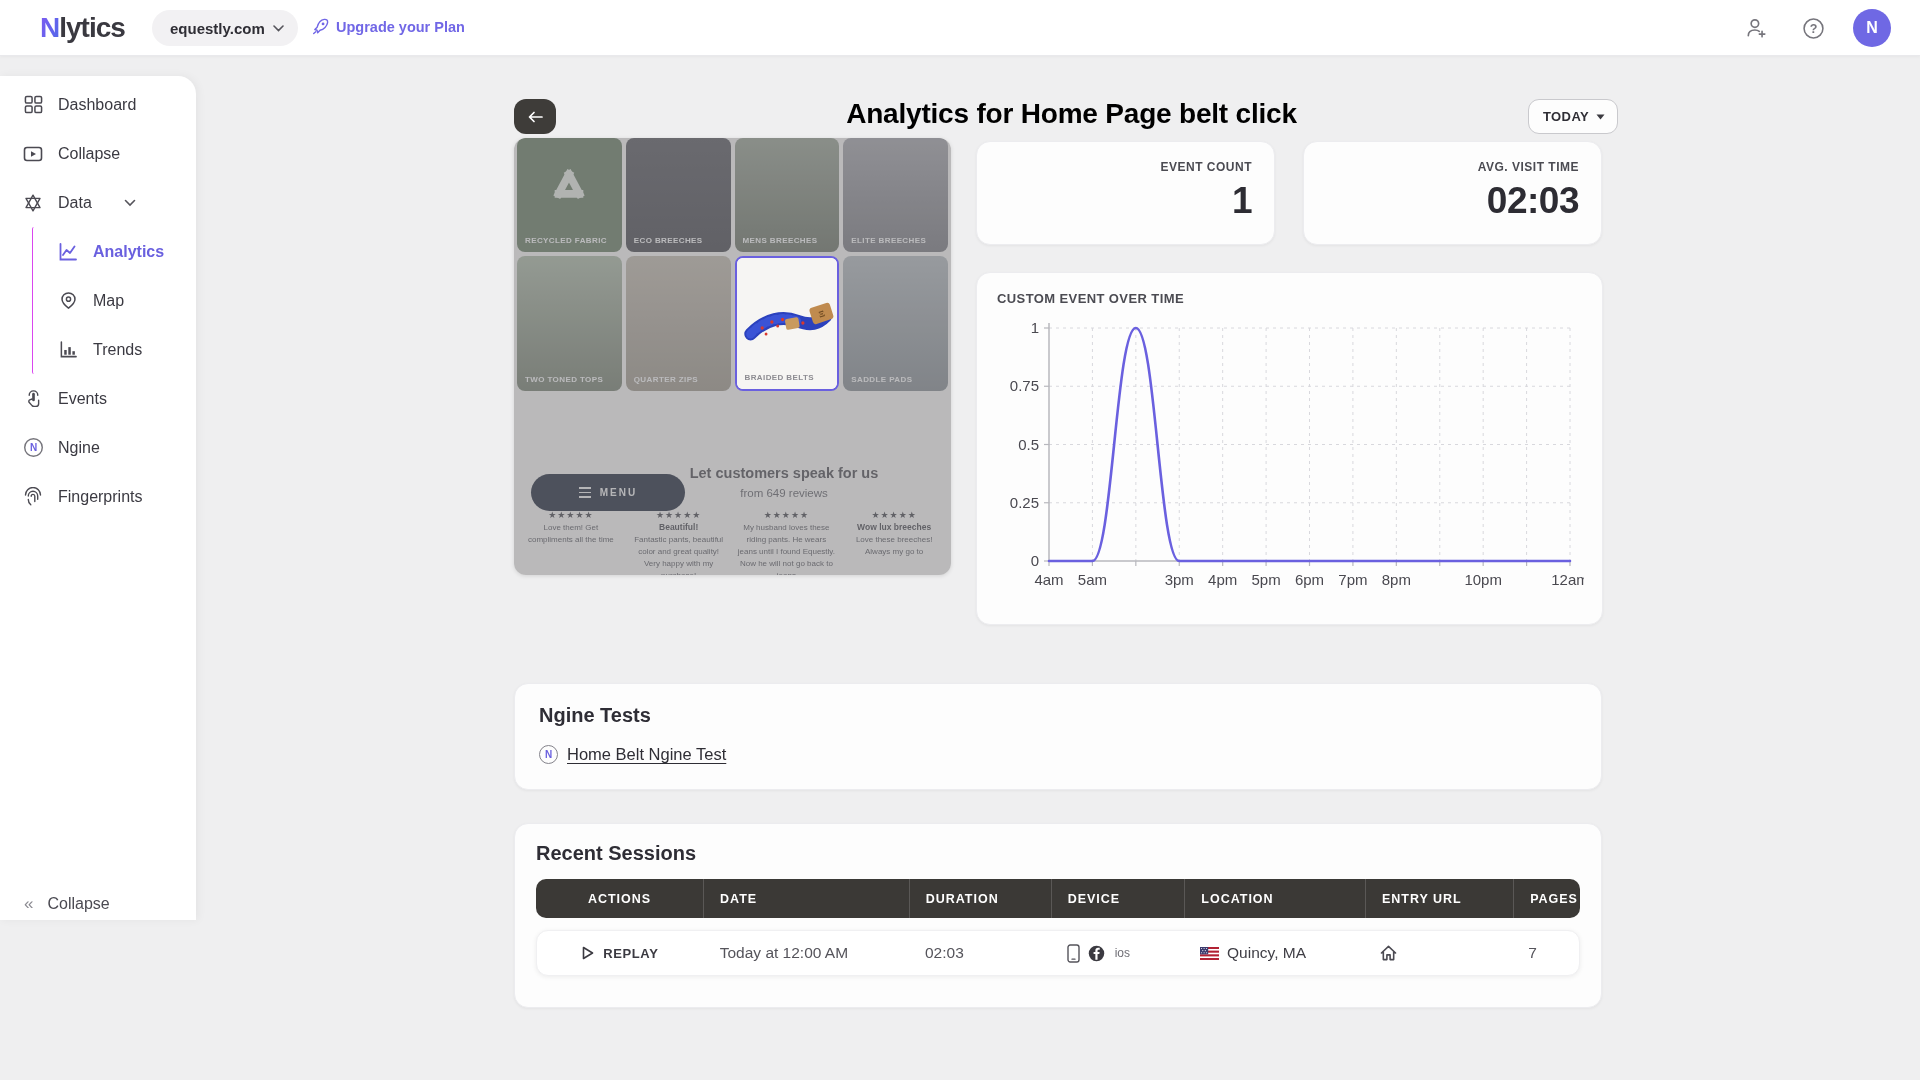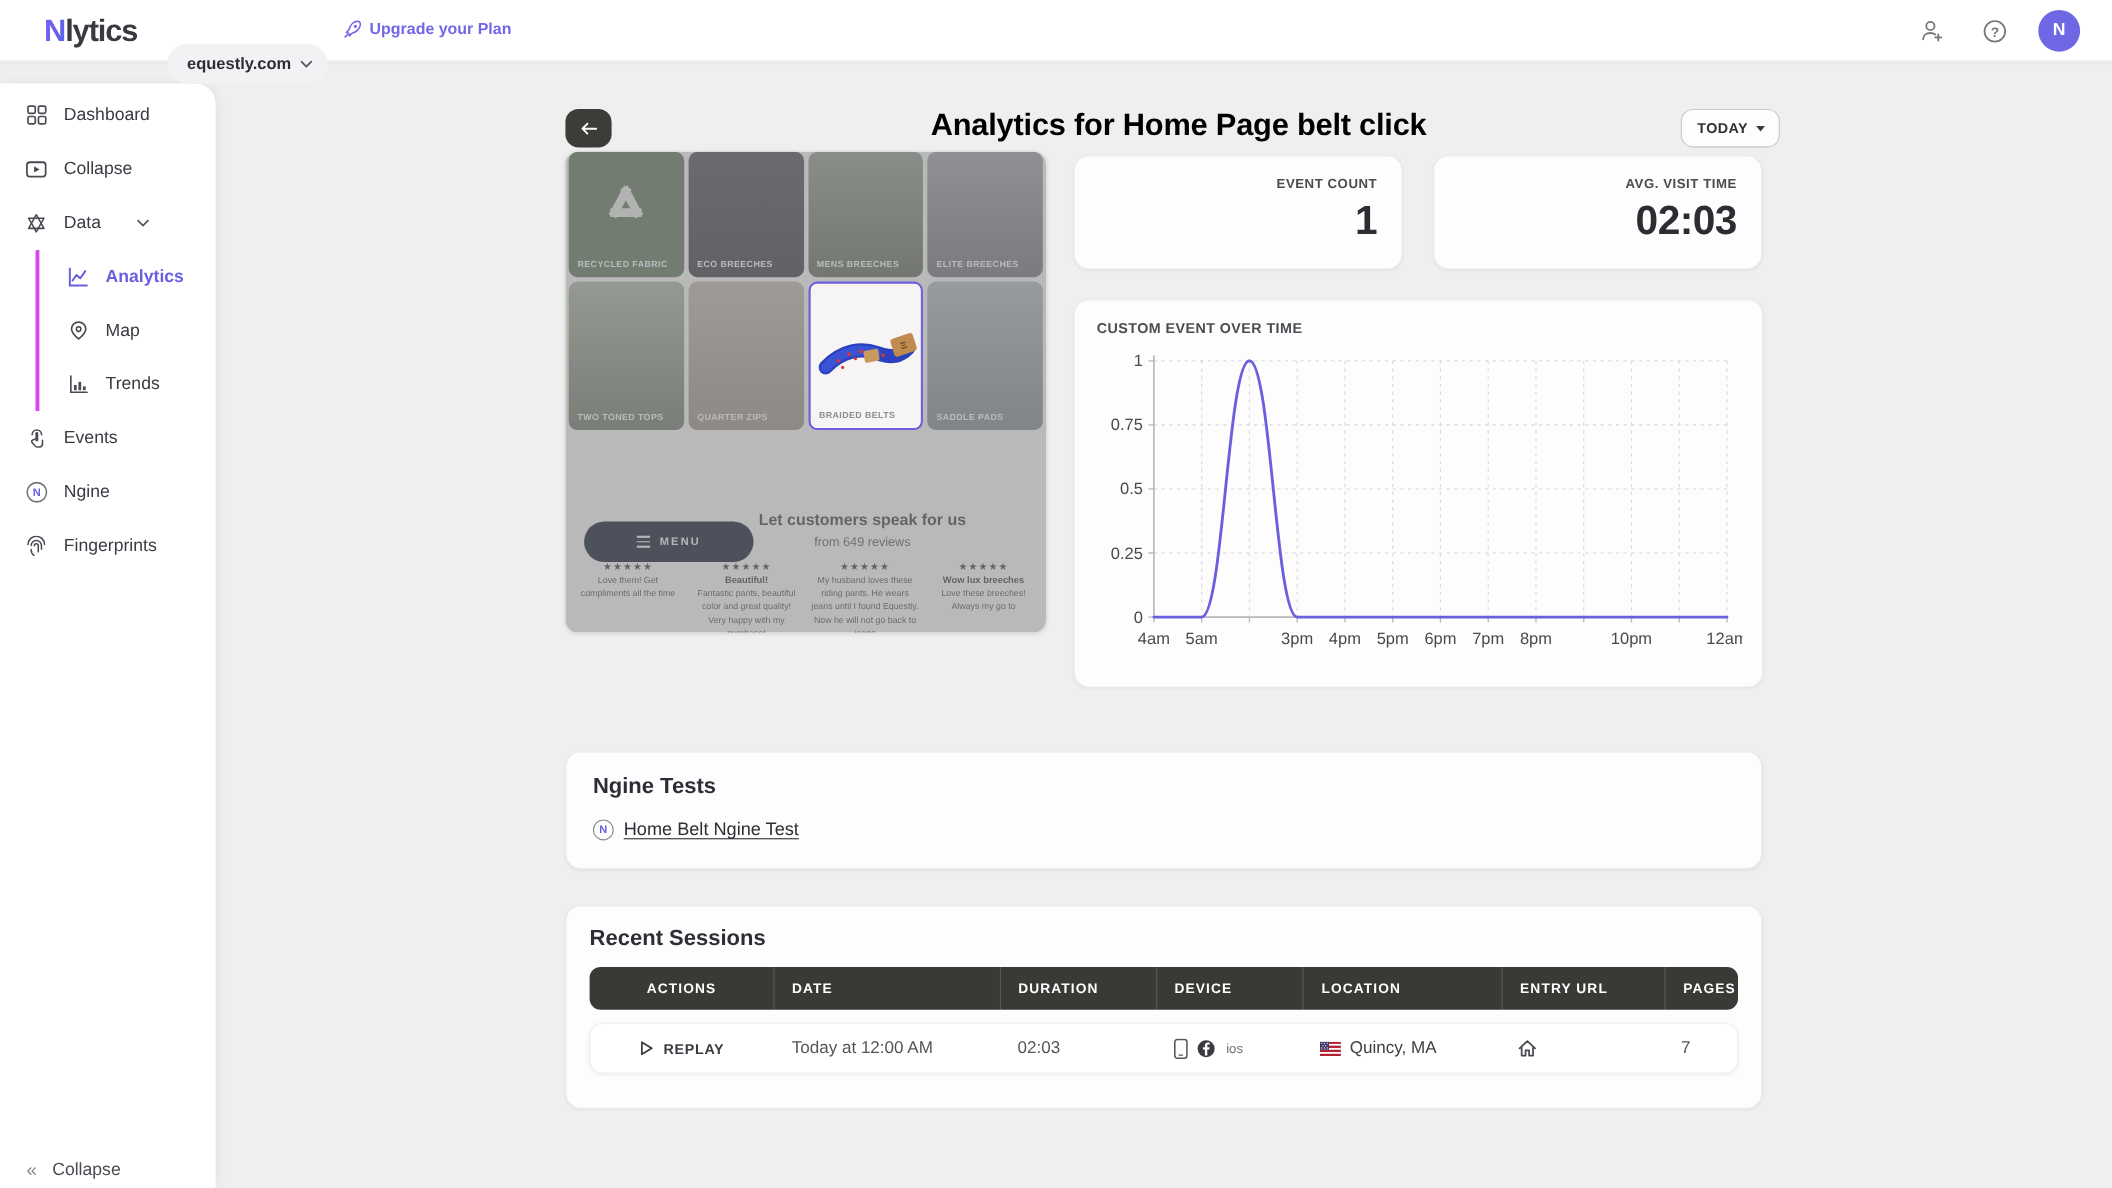--- a/index.html
+++ b/index.html
@@ -6,36 +6,36 @@
   html,body { width:1920px; height:1080px; overflow:hidden; }
   body { font-family:"Liberation Sans", sans-serif; background:#efeff0; color:#34333a; }
   .canvas { position:relative; width:1920px; height:1080px; }
 
   
   .topbar { position:absolute; left:0; top:0; width:1920px; height:56px; background:#fff;
             border-bottom:1px solid #e9e9ec; box-shadow:0 1px 3px rgba(0,0,0,.04); z-index:10; }
   .logo { position:absolute; left:40px; top:12px; font-size:28px; font-weight:700; letter-spacing:-1px; color:#3a3940; }
   .logo .accent { background:linear-gradient(110deg,#7b5cf0 10%,#5567ea 90%); -webkit-background-clip:text; background-clip:text; color:transparent; }
   .domain-pill { position:absolute; left:152px; top:10px; height:36px; padding:0 14px 0 18px; background:#f2f1f3;
-                 border-radius:18px; display:flex; align-items:center; gap:8px; font-size:15px; font-weight:700; color:#2f2e35; cursor:pointer;margin-top:30px; }
+                 border-radius:18px; display:flex; align-items:center; gap:8px; font-size:15px; font-weight:700; color:#2f2e35; cursor:pointer; }
   .upgrade { position:absolute; left:312px; top:18px; display:flex; align-items:center; gap:7px;
              font-size:14.5px; font-weight:600; color:#7167e6; cursor:pointer; }
   .tb-icon { position:absolute; top:13px; width:30px; height:30px; display:flex; align-items:center; justify-content:center; cursor:pointer; }
   .avatar { position:absolute; left:1853px; top:9px; width:38px; height:38px; border-radius:50%;
             background:#6f68e4; color:#fff; font-size:16px; font-weight:700; display:flex; align-items:center; justify-content:center; cursor:pointer; }
 
   
-  .sidebar { position:absolute; left:0; top:76px; width:196px; height:1004px; background:#fff;
+  .sidebar { position:absolute; left:0; top:76px; width:196px; height:844px; background:#fff;
              border-radius:0 18px 0 0; box-shadow:2px 0 10px rgba(0,0,0,.05); z-index:5; }
   .nav { padding-top:4px; }
   .nav-item { height:49px; display:flex; align-items:center; gap:14px; padding-left:22px; cursor:pointer;
               font-size:16px; font-weight:500; color:#3b3a42; }
   .nav-icon { width:22px; height:22px; display:flex; align-items:center; justify-content:center; flex:none; }
   .nav-item .chev { margin-left:18px; }
-  .nav-group { position:relative; margin-left:32px; border-left:4px solid #d946ef; border-radius:2px; }
+  .nav-group { position:relative; margin-left:32px; border-left:1px solid #d946ef; border-radius:2px; }
   .nav-group .nav-item { padding-left:24px; }
   .nav-item.active { color:#6a60df; font-weight:700; }
 
   .collapse-row { position:absolute; left:0; bottom:-8px; width:100%; height:48px; display:flex; align-items:center;
                   gap:14px; padding-left:24px; color:#4b4a52; font-size:16px; font-weight:500; cursor:pointer; }
   .collapse-glyph { font-size:17px; color:#8a8990; }
 
   
   .back-btn { position:absolute; left:514px; top:99px; width:42px; height:35px; background:#3e3c39; border:none;
               border-radius:12px; color:#fff; font-size:16px; cursor:pointer; display:flex; align-items:center; justify-content:center; }

